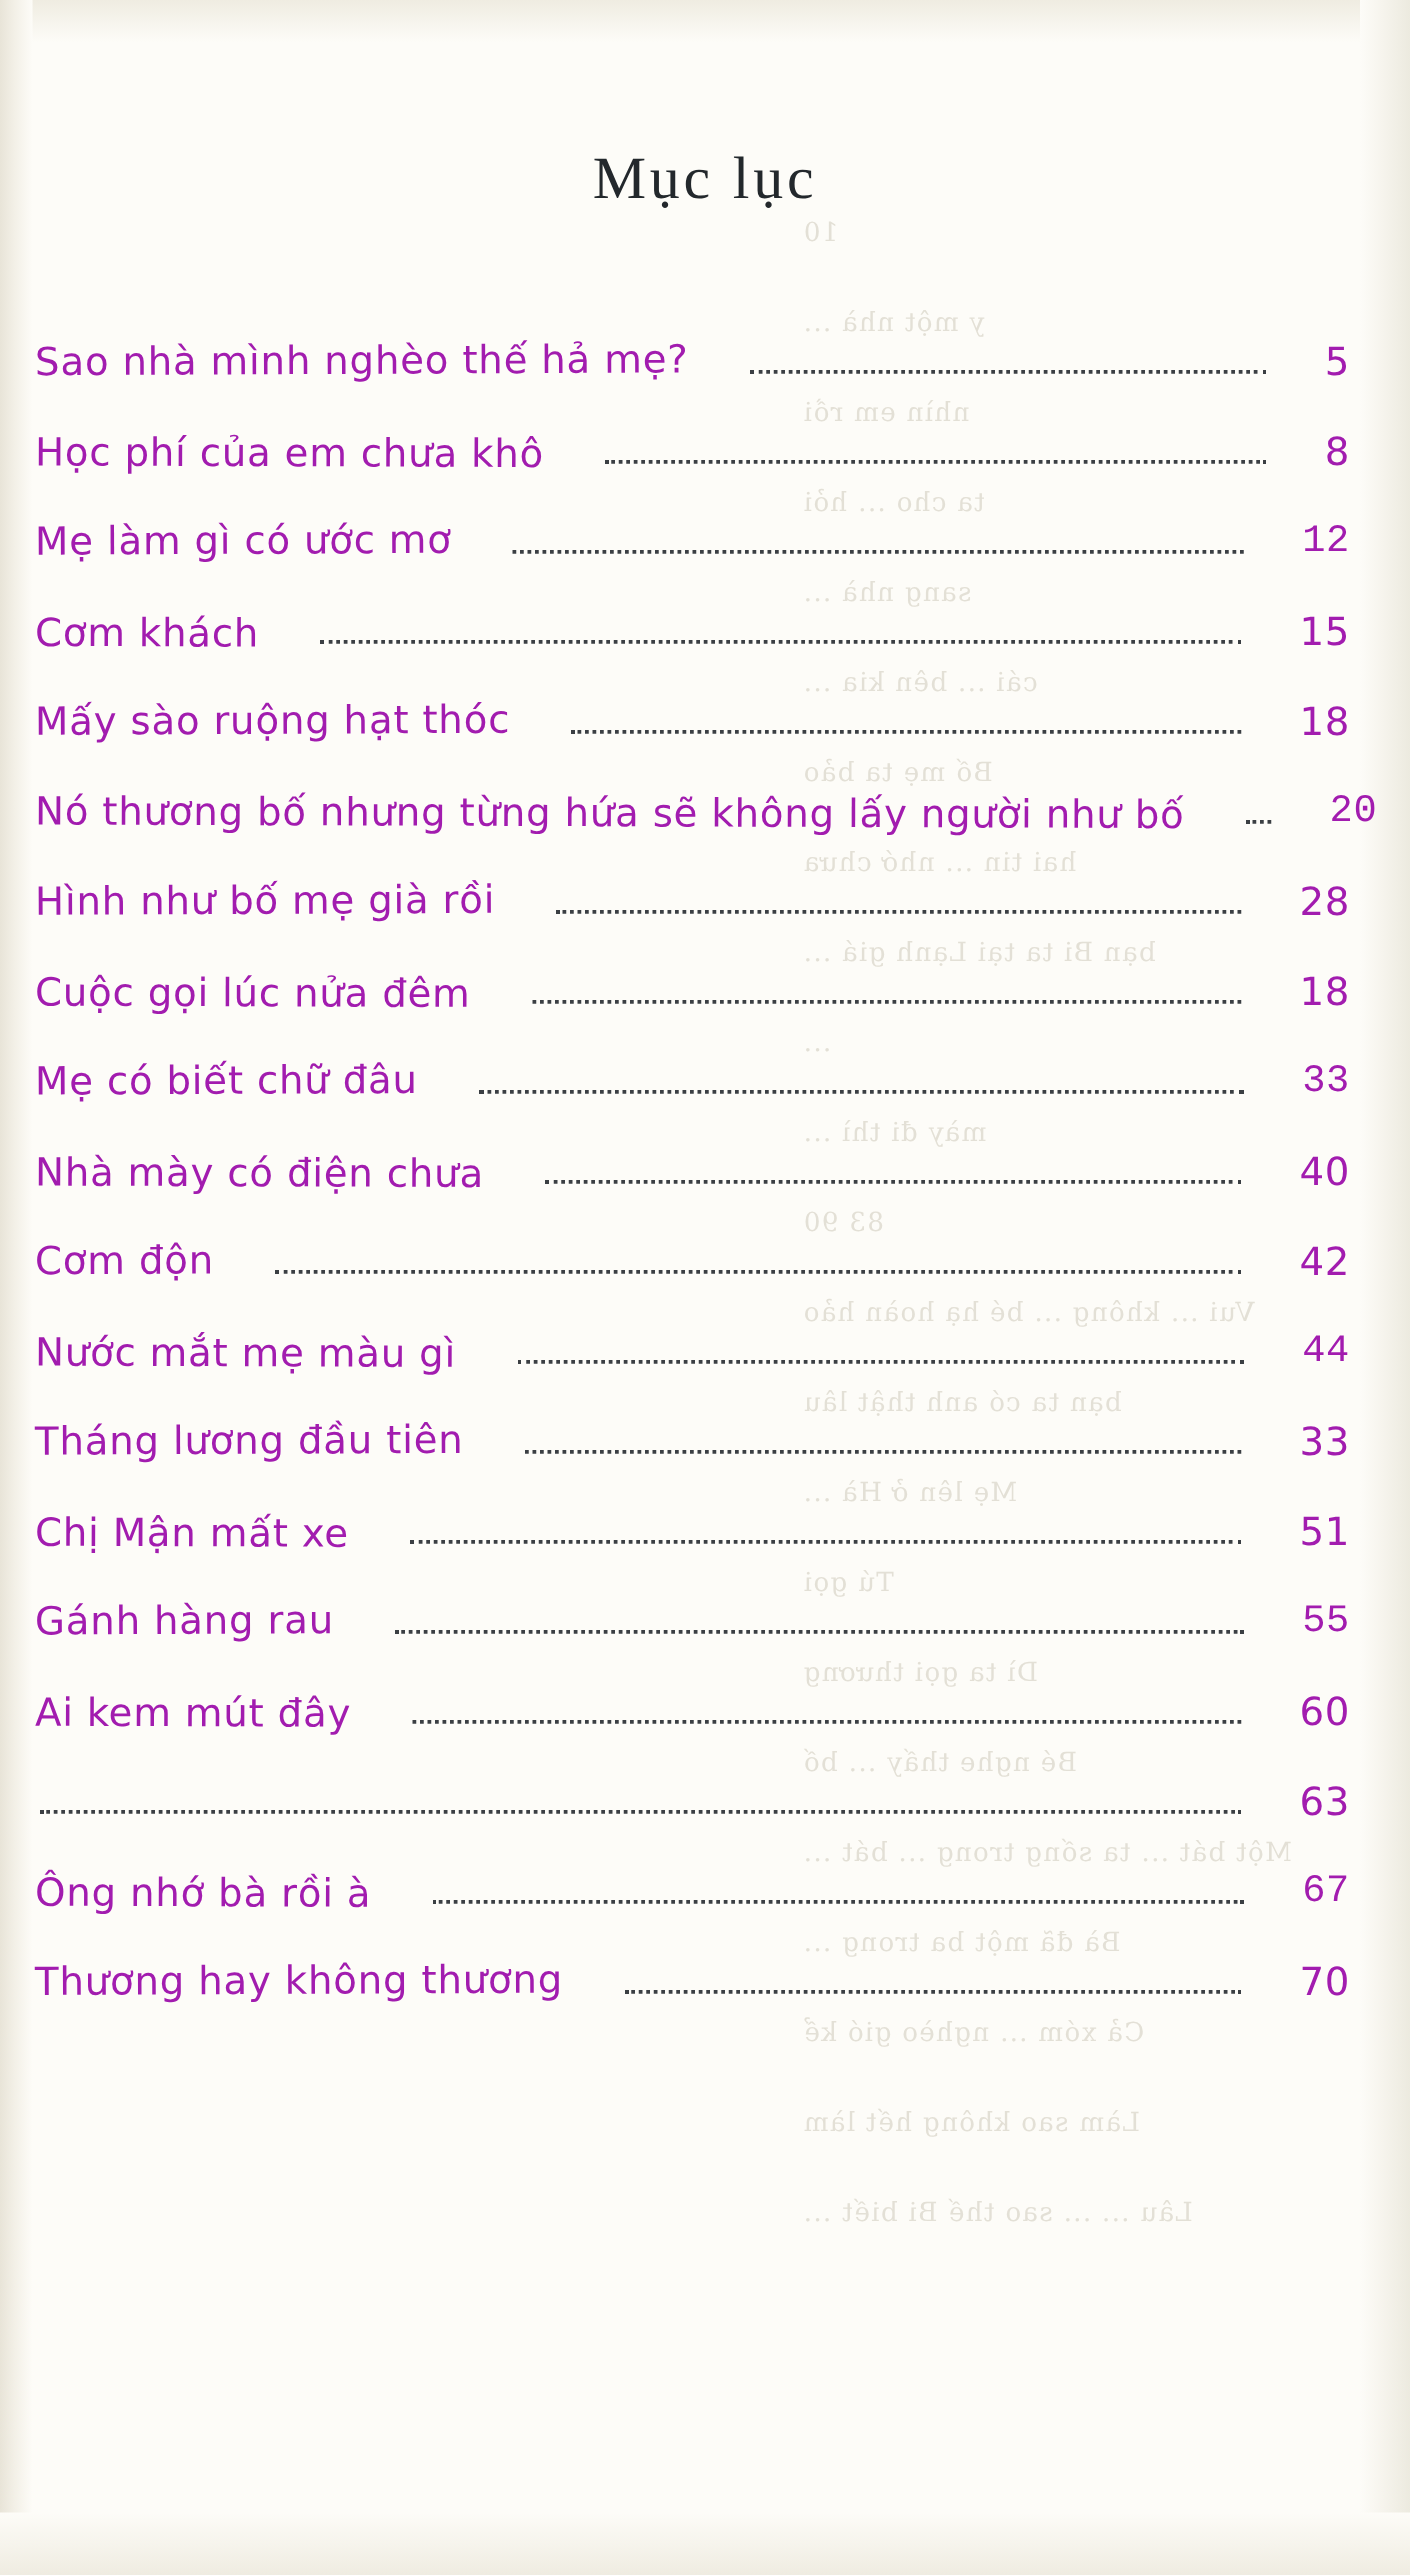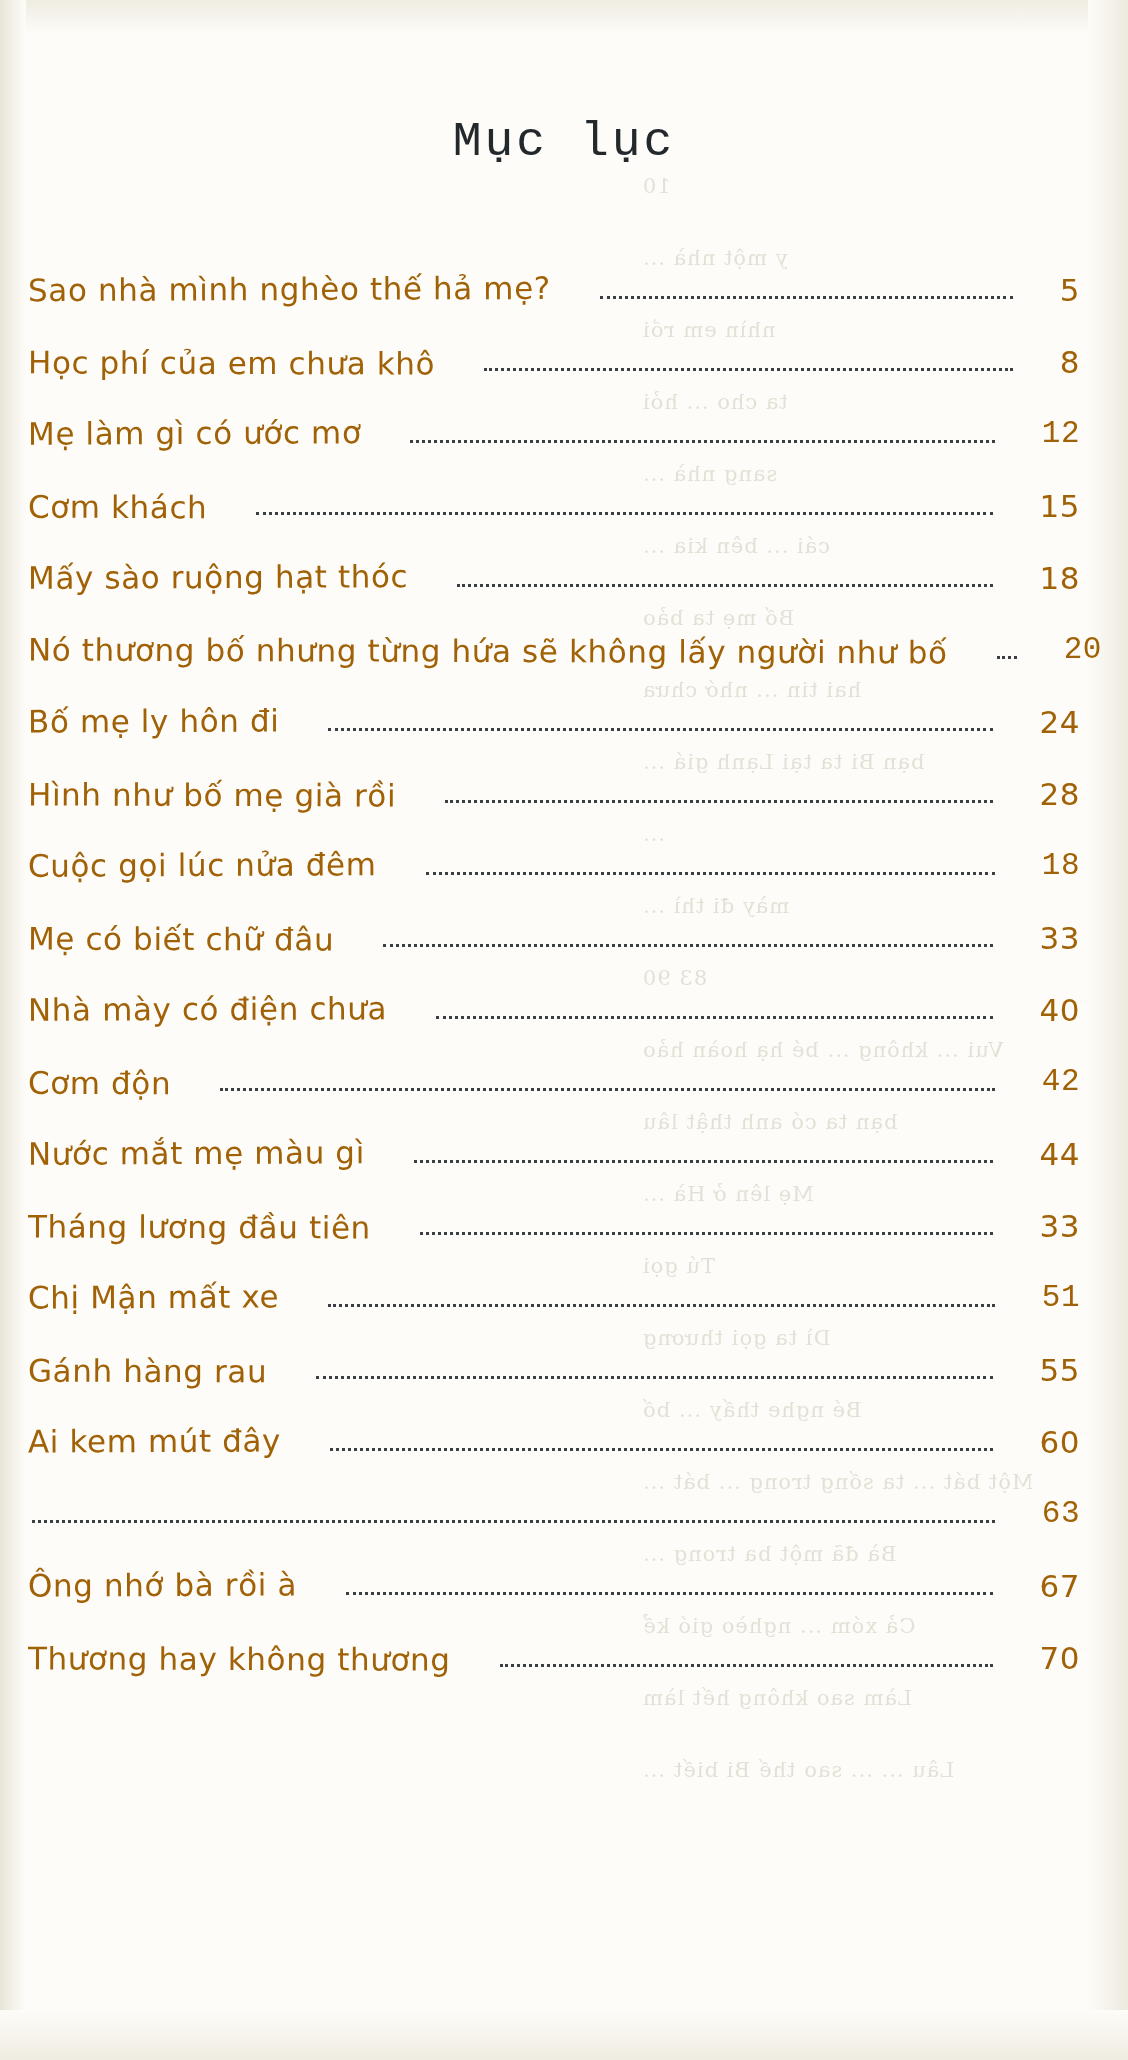--- a/index.html
+++ b/index.html
@@ -67,39 +67,39 @@
     user-select: none;
   }
   .showthrough div { white-space: nowrap; }
 
   
   .toc-title {
     position: absolute;
     left: 0; right: 0;
     top: 115px;
     text-align: center;
-    font-family: Liberation Mono, monospace;
+    font-family: Liberation Serif, serif;
     font-size: 48px;
     color: #23282c;
     letter-spacing: 3px;
   }
 
   
   .toc-list {
     position: absolute;
     left: 28px;
     top: 238px;
     width: 1052px;
   }
   .toc-row {
     display: flex;
     align-items: flex-end;
     height: 72px;
     font-size: 31px;
-    color: #a16207;
+    color: #a21caf;
     font-family: "DejaVu Sans", sans-serif;
     gap: 45px;
   }
   .toc-row .entry-title {
     white-space: nowrap;
     letter-spacing: .6px;
     padding-bottom: 2px;
   }
   .toc-row .leader {
     flex: 1 1 auto;
@@ -182,25 +182,20 @@
         <span class="entry-title">Mấy sào ruộng hạt thóc</span>
         <span class="leader"></span>
         <span class="entry-page">18</span>
       </div>
       <div class="toc-row">
         <span class="entry-title">Nó thương bố nhưng từng hứa sẽ không lấy người như bố</span>
         <span class="leader"></span>
         <span class="entry-page">20</span>
       </div>
       <div class="toc-row">
-        <span class="entry-title">Bố mẹ ly hôn đi</span>
-        <span class="leader"></span>
-        <span class="entry-page">24</span>
-      </div>
-      <div class="toc-row">
         <span class="entry-title">Hình như bố mẹ già rồi</span>
         <span class="leader"></span>
         <span class="entry-page">28</span>
       </div>
       <div class="toc-row">
         <span class="entry-title">Cuộc gọi lúc nửa đêm</span>
         <span class="leader"></span>
         <span class="entry-page">18</span>
       </div>
       <div class="toc-row">

